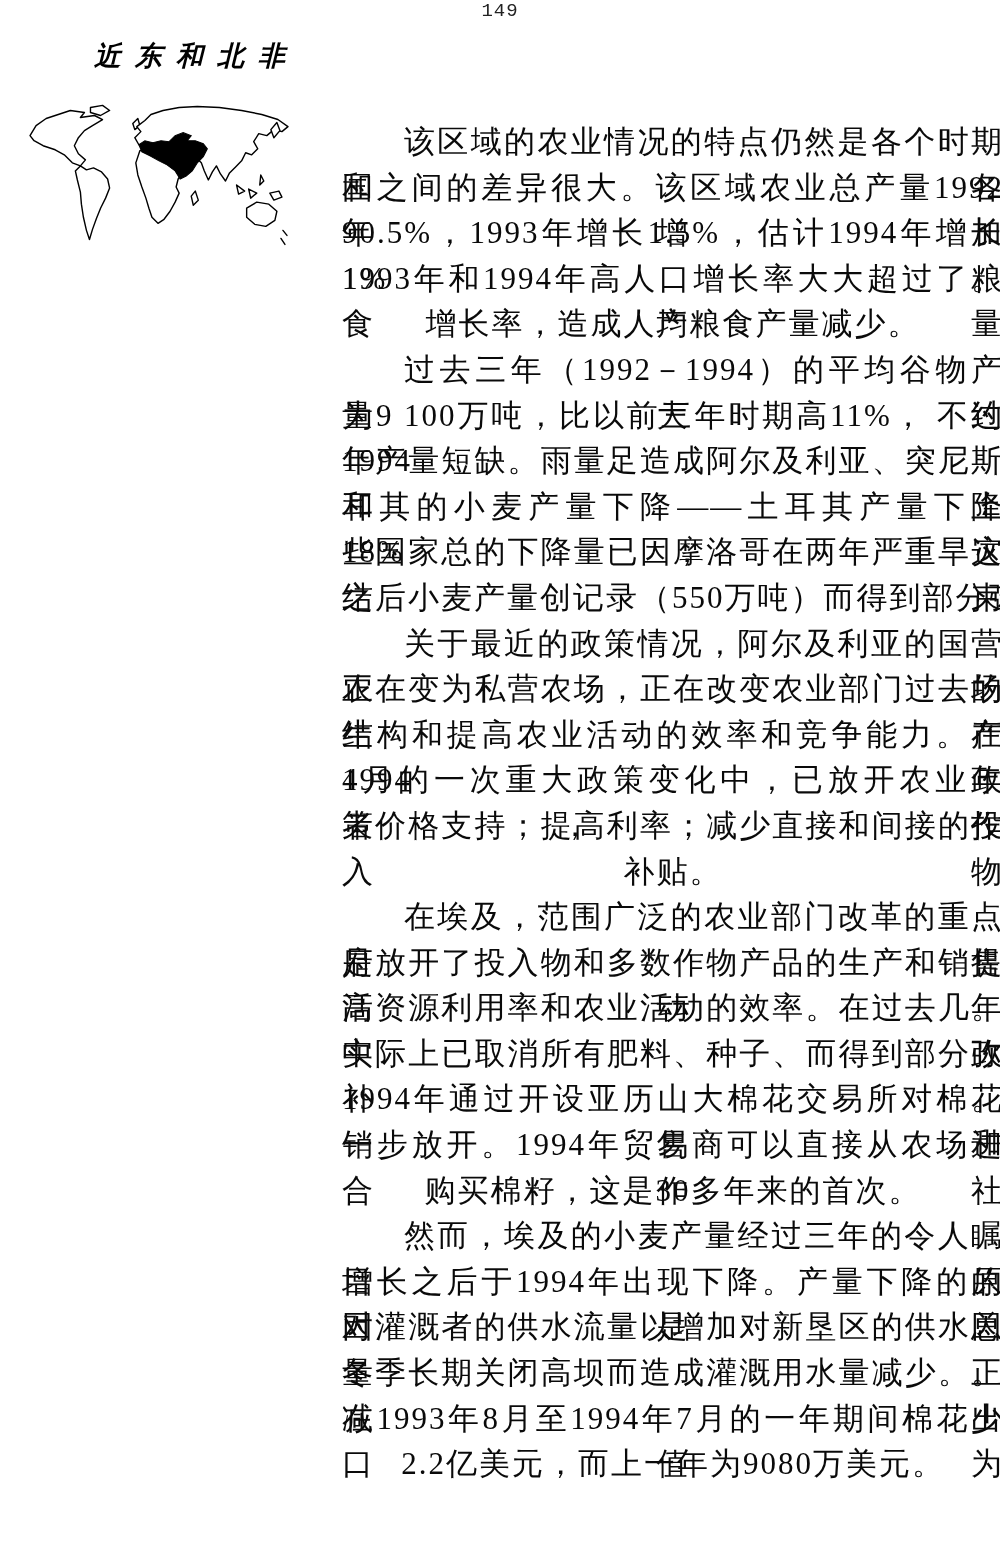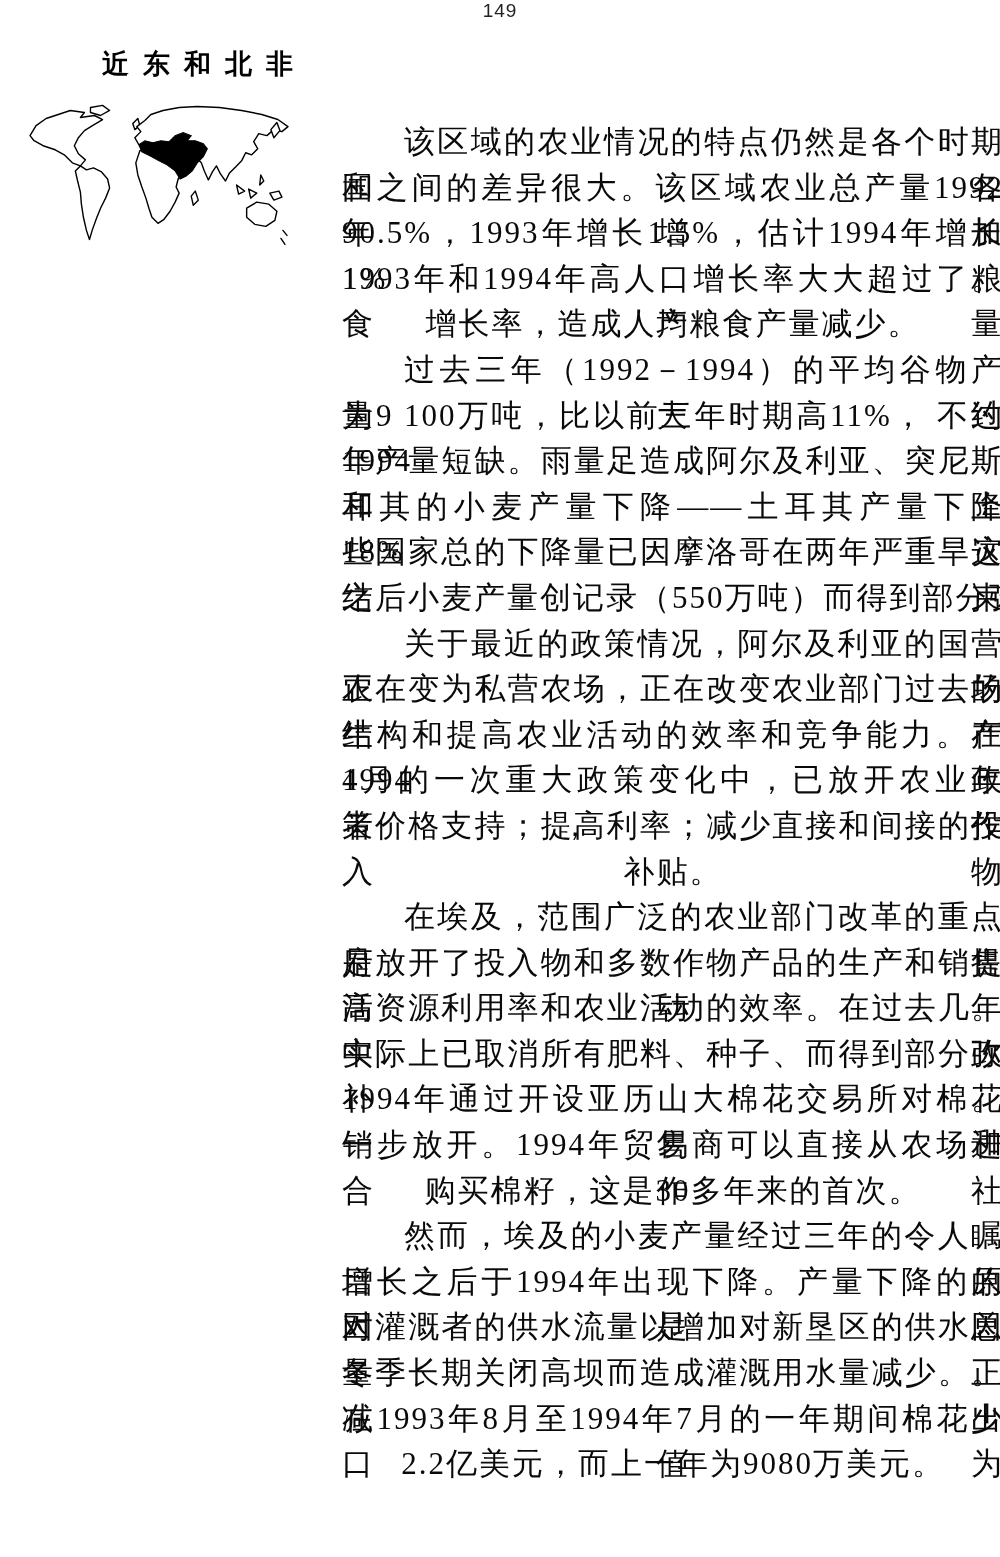--- a/index.html
+++ b/index.html
@@ -3,26 +3,26 @@
 <meta charset="utf-8">
 <style>
   html,body{margin:0;padding:0;}
   body{
     width:1000px;height:1557px;position:relative;background:#ffffff;
     font-family:"Liberation Serif","DejaVu Serif",serif;color:#0a0a0a;
     overflow:hidden;
   }
   .page-number{
     position:absolute;top:0;left:0;width:1000px;text-align:center;
-    font-family:Liberation Sans, sans-serif;
+    font-family:Liberation Mono, monospace;
     font-size:19px;letter-spacing:1px;color:#222;
   }
   .heading{
-    position:absolute;left:86px;top:30px;margin:16px;
-    font-size:27px;font-weight:bold;letter-spacing:14px;color:#000;
+    position:absolute;left:86px;top:30px;margin:8px;
+    font-size:27px;font-weight:bold;letter-spacing:14px;color:#000;font-style:italic;
   }
   .map-figure{
     position:absolute;left:28px;top:104px;width:264px;height:154px;
   }
   .body-text{
     position:absolute;left:342px;top:119px;width:662px;
     font-size:31px;line-height:45.6px;letter-spacing:2px;
     color:#0a0a0a;
   }
   .line{

